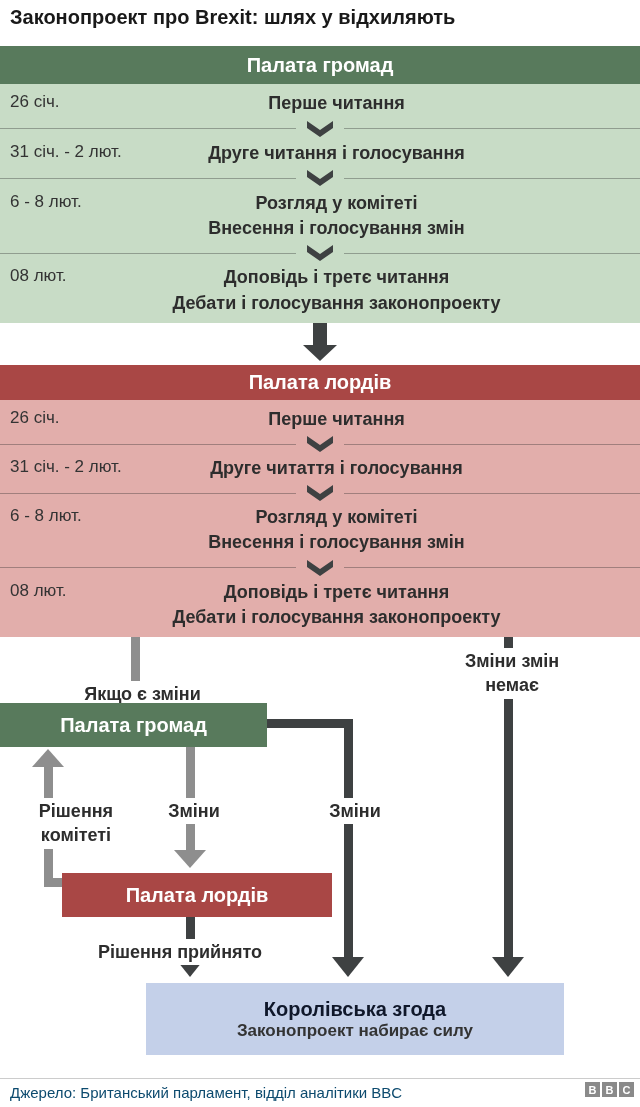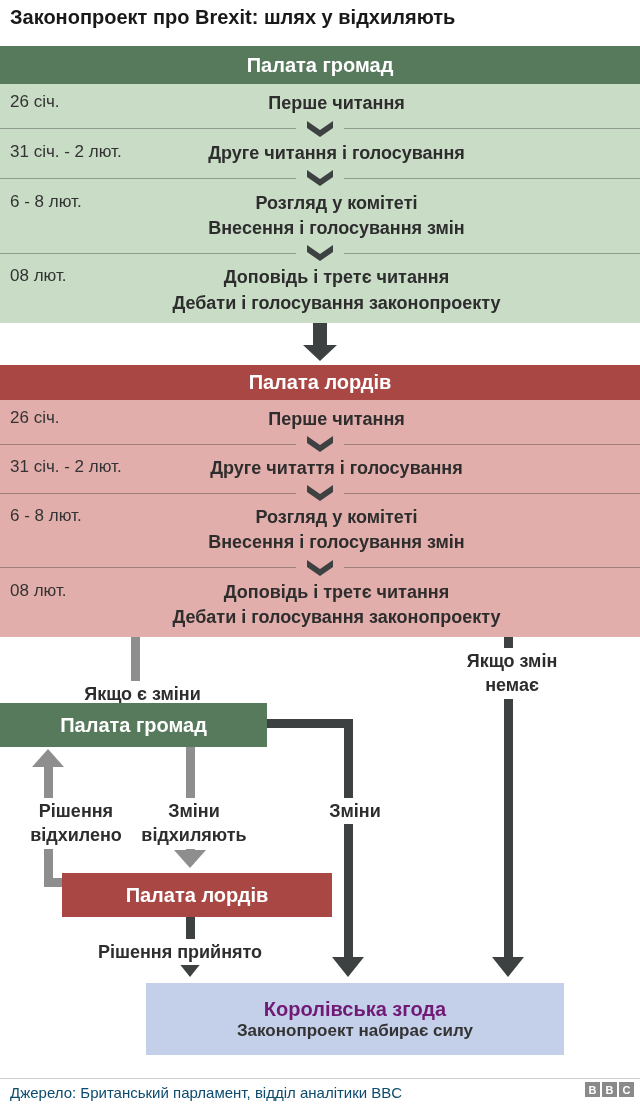--- a/index.html
+++ b/index.html
@@ -58,21 +58,21 @@
   .flow-label{
     position:absolute;background:#ffffff;
     font-weight:bold;font-size:18px;color:#2d2d2d;
     text-align:center;line-height:1.35;padding:1px 4px;
   }
   .royal-box{
     position:absolute;left:146px;top:983px;width:418px;height:72px;
     background:#c4d0e9;display:flex;flex-direction:column;
     align-items:center;justify-content:center;
   }
-  .royal-title{font-size:20px;font-weight:bold;color:#701a75;}
+  .royal-title{font-size:20px;font-weight:bold;color:#0f172a;}
   .royal-sub{font-size:17px;font-weight:bold;color:#333333;}
   
   .footer-line{position:absolute;left:0;top:1078px;width:640px;height:1px;background:#cccccc;}
   .footer-source{position:absolute;left:10px;top:1084px;font-size:15px;color:#0c4a6e;}
   .bbc-logo{position:absolute;right:6px;top:1082px;display:flex;gap:2px;}
   .bbc-block{
     width:15px;height:15px;background:#8a8a8a;color:#ffffff;
     font-size:11px;font-weight:bold;display:flex;align-items:center;justify-content:center;
   }
 </style>
@@ -207,31 +207,30 @@
 
   <div class="ah ah-up-gray" style="left:32px;top:749px;"></div>
   <div class="shaft gray" style="left:44px;top:765px;width:9px;height:122px;"></div>
   <div class="shaft gray" style="left:44px;top:878px;width:26px;height:9px;"></div>
 
   <div class="shaft dark" style="left:186px;top:917px;width:9px;height:40px;"></div>
   <div class="ah ah-down-dark" style="left:174px;top:957px;"></div>
 
   <div class="flow-label" style="left:66px;top:649px;width:145px;margin-top:32px;">Якщо є зміни</div>
   <div class="flow-label" style="left:430px;top:648px;width:156px;">
-    <div>Якщо змін</div>
+    <div>Зміни змін</div>
     <div>немає</div>
   </div>
 
   <div class="flow-label" style="left:0px;top:798px;width:104px;padding-left:24px;">
     <div>Рішення</div>
-    <div>відхилено</div>
+    <div>комітеті</div>
   </div>
   <div class="flow-label" style="left:130px;top:798px;width:120px;">
     <div>Зміни</div>
-    <div>відхиляють</div>
   </div>
   <div class="flow-label" style="left:283px;top:798px;width:136px;">
     <div>Зміни</div>
   </div>
 
   <div class="flow-box green" style="left:0px;top:703px;width:267px;height:44px;">Палата громад</div>
   <div class="flow-box red" style="left:62px;top:873px;width:270px;height:44px;">Палата лордів</div>
 
   <div class="flow-label" style="left:88px;top:939px;width:176px;">Рішення прийнято</div>
 

